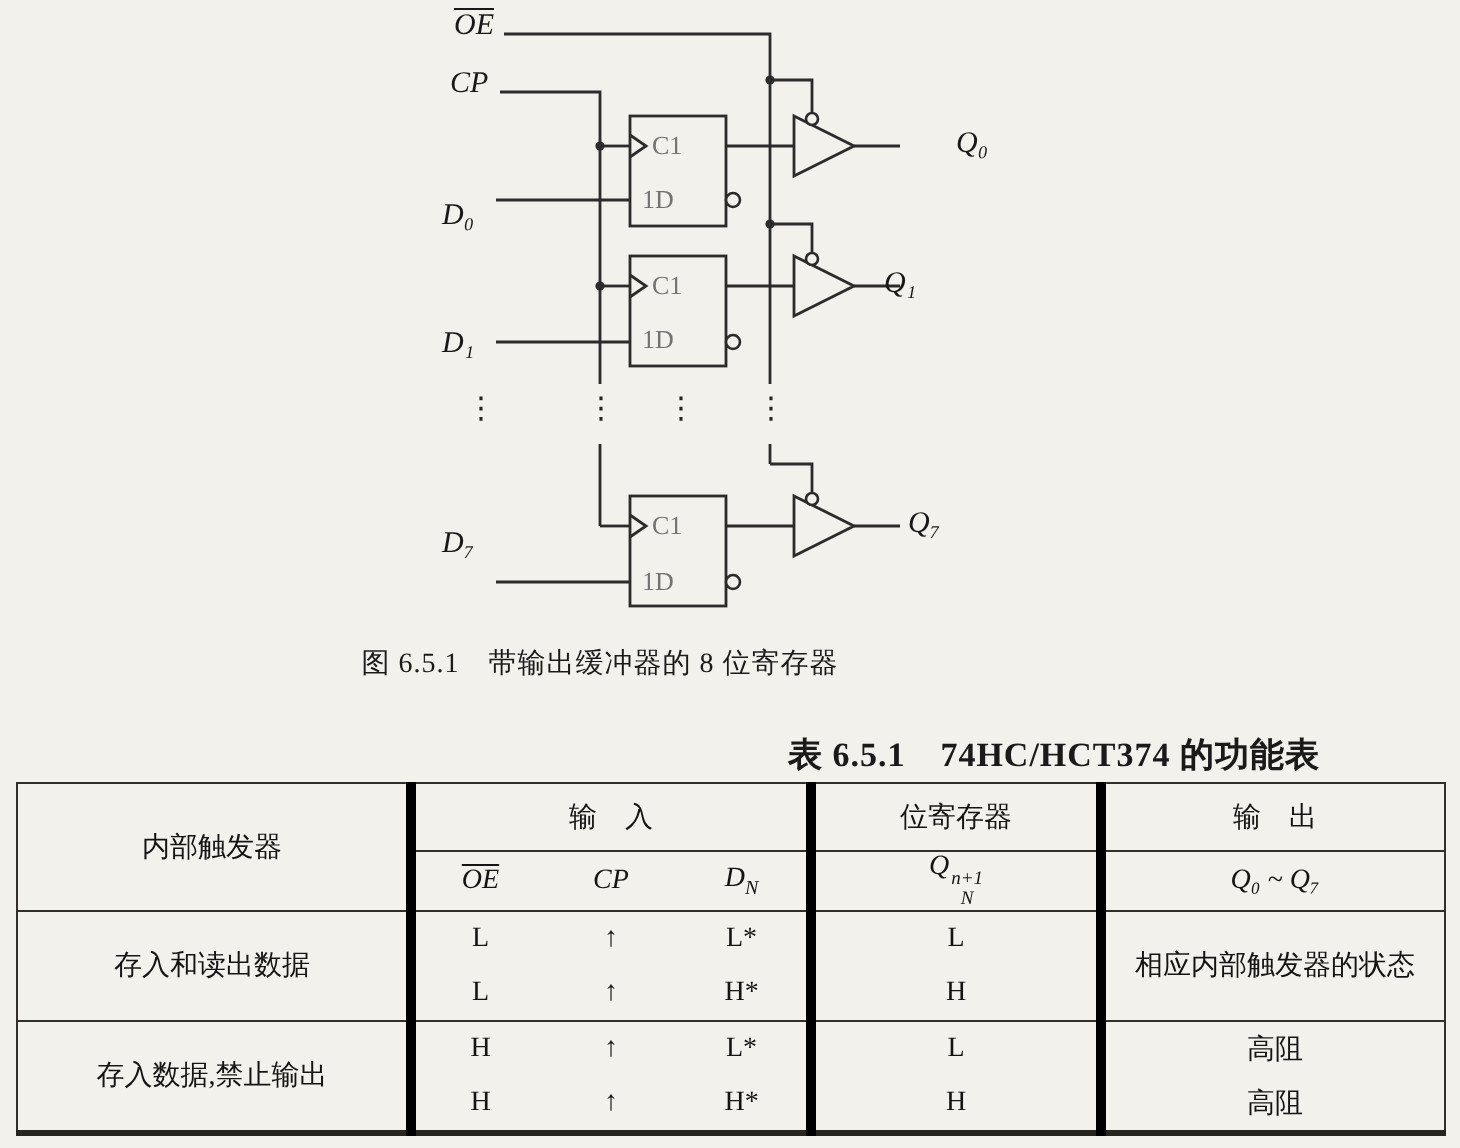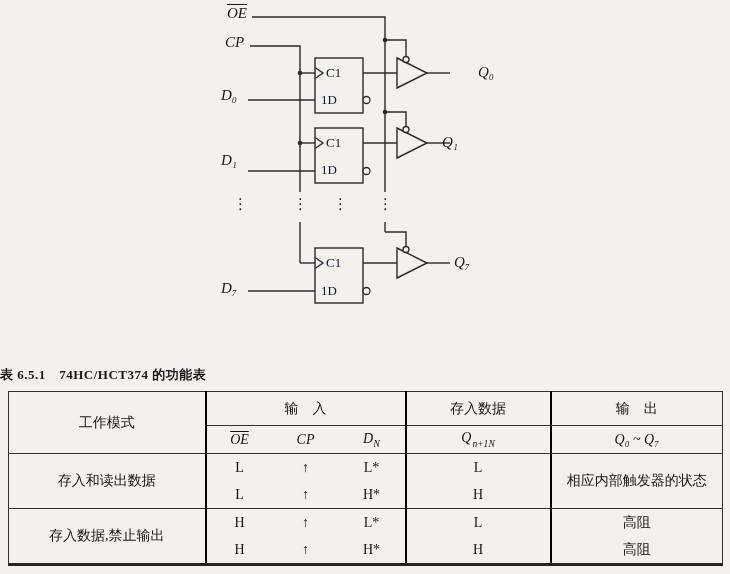--- a/index.html
+++ b/index.html
@@ -7,40 +7,40 @@
         font-family:"Liberation Serif",serif;color:#1a1a1a;}
   .diagram{position:absolute;left:0;top:0;width:730px;height:320px;}
   .diagram svg{position:absolute;left:0;top:0;}
   .wire{stroke:#2b2b2b;stroke-width:1.4;fill:none;}
   .shape{stroke:#2b2b2b;stroke-width:1.4;fill:none;}
   .bub{stroke:#2b2b2b;stroke-width:1.3;fill:#f3f1ec;}
   .dot{fill:#2b2b2b;stroke:none;}
   .lbl{position:absolute;font-style:italic;font-size:15px;line-height:16px;color:#191919;
        font-family:"Liberation Serif",serif;white-space:nowrap;}
   .ovl{text-decoration:overline;}
-  .plbl{position:absolute;font-size:13px;line-height:16px;color:#0f172a;
+  .plbl{position:absolute;font-size:13px;line-height:16px;color:#737373;
         font-family:"Liberation Serif",serif;white-space:nowrap;}
   .dots{position:absolute;font-size:15px;line-height:16px;color:#242424;
         font-family:"DejaVu Sans",sans-serif;}
   .fig-caption{position:absolute;left:0;top:323px;width:600px;text-align:center;
         font-size:14px;letter-spacing:0.5px;}
-  .tbl-title{position:absolute;left:0;top:366px;width:660px;text-align:left;
-        font-size:13px;font-weight:bold;letter-spacing:0.5px;}
+  .tbl-title{position:absolute;left:0;top:366px;width:660px;text-align:right;
+        font-size:17px;font-weight:bold;letter-spacing:0.5px;}
   table{position:absolute;left:8px;top:391px;width:714px;border-collapse:collapse;
         table-layout:fixed;border:1px solid #33302b;border-bottom:3px solid #282520;}
   th,td{text-align:center;vertical-align:middle;font-weight:normal;font-size:14px;
         padding:0;font-family:"Liberation Serif",serif;color:#141414;}
   .hr1 th{height:33px;}
   .hr2 th{height:27px;}
   .br td{height:27px;}
-  .bl{border-left:2px solid #000000;}
+  .bl{border-left:5px solid #000000;}
   .bb{border-bottom:1px solid #33302b;}
   .math{font-style:italic;}
   sub{font-size:10px;}
-  .supsub{display:inline-flex;flex-direction:row;align-items:center;line-height:1;
+  .supsub{display:inline-flex;flex-direction:column;align-items:center;line-height:1;
         font-size:9.5px;font-style:italic;vertical-align:-5px;margin-left:1px;}
 </style>
 </head>
 <body>
 
 <div class="page">
 
   <div class="diagram">
     <svg width="730" height="320" viewBox="0 0 730 320">
 
@@ -103,57 +103,58 @@
       </g>
       <g>
         <polygon class="shape" points="397,248 397,278 427,263"></polygon>
         <circle class="bub" cx="406" cy="249.5" r="3"></circle>
         <line class="wire" x1="427" y1="263" x2="450" y2="263"></line>
       </g>
     </svg>
 
     <span class="lbl ovl" style="left:227px;top:5px">OE</span>
     <span class="lbl" style="left:225px;top:34px">CP</span>
-    <span class="lbl" style="left:221px;top:87px">D₀</span>
-    <span class="lbl" style="left:221px;top:152px">D₁</span>
-    <span class="lbl" style="left:221px;top:280px">D₇</span>
+    <span class="lbl" style="left:221px;top:100px">D₀</span>
+    <span class="lbl" style="left:221px;top:164px">D₁</span>
+    <span class="lbl" style="left:221px;top:264px">D₇</span>
     <span class="lbl" style="left:478px;top:64px">Q₀</span>
     <span class="lbl" style="left:442px;top:134px">Q₁</span>
     <span class="lbl" style="left:454px;top:254px">Q₇</span>
 
     <span class="plbl" style="left:326px;top:65px">C1</span>
     <span class="plbl" style="left:321px;top:92px">1D</span>
     <span class="plbl" style="left:326px;top:135px">C1</span>
     <span class="plbl" style="left:321px;top:162px">1D</span>
     <span class="plbl" style="left:326px;top:255px">C1</span>
     <span class="plbl" style="left:321px;top:283px">1D</span>
 
     <span class="dots" style="left:233px;top:196px">⋮</span>
     <span class="dots" style="left:293px;top:196px">⋮</span>
     <span class="dots" style="left:333px;top:196px">⋮</span>
     <span class="dots" style="left:378px;top:196px">⋮</span>
   </div>
 
+  <div class="fig-caption">图 6.5.1　带输出缓冲器的 8 位寄存器</div>
 
   <div class="tbl-title">表 6.5.1　74HC/HCT374 的功能表</div>
 
   <table>
     <colgroup>
       <col style="width:197px">
         <col style="width:67px">
         <col style="width:66px">
       <col style="width:67px">
         <col style="width:145px">
         <col style="width:172px">
     </colgroup>
     <tbody>
       <tr class="hr1">
-        <th rowspan="2" class="bb">工作模式</th>
+        <th rowspan="2" class="bb">内部触发器</th>
         <th colspan="3" class="bl bb">输　入</th>
-        <th class="bl bb">存入数据</th>
+        <th class="bl bb">位寄存器</th>
         <th class="bl bb">输　出</th>
       </tr>
       <tr class="hr2">
         <th class="bl bb math"><span class="ovl">OE</span></th>
         <th class="bb math">CP</th>
         <th class="bb math"><span>D</span><sub>N</sub></th>
         <th class="bl bb math"><span>Q</span><span class="supsub">
               <span>n+1</span>
               <span>N</span>
             </span></th>

